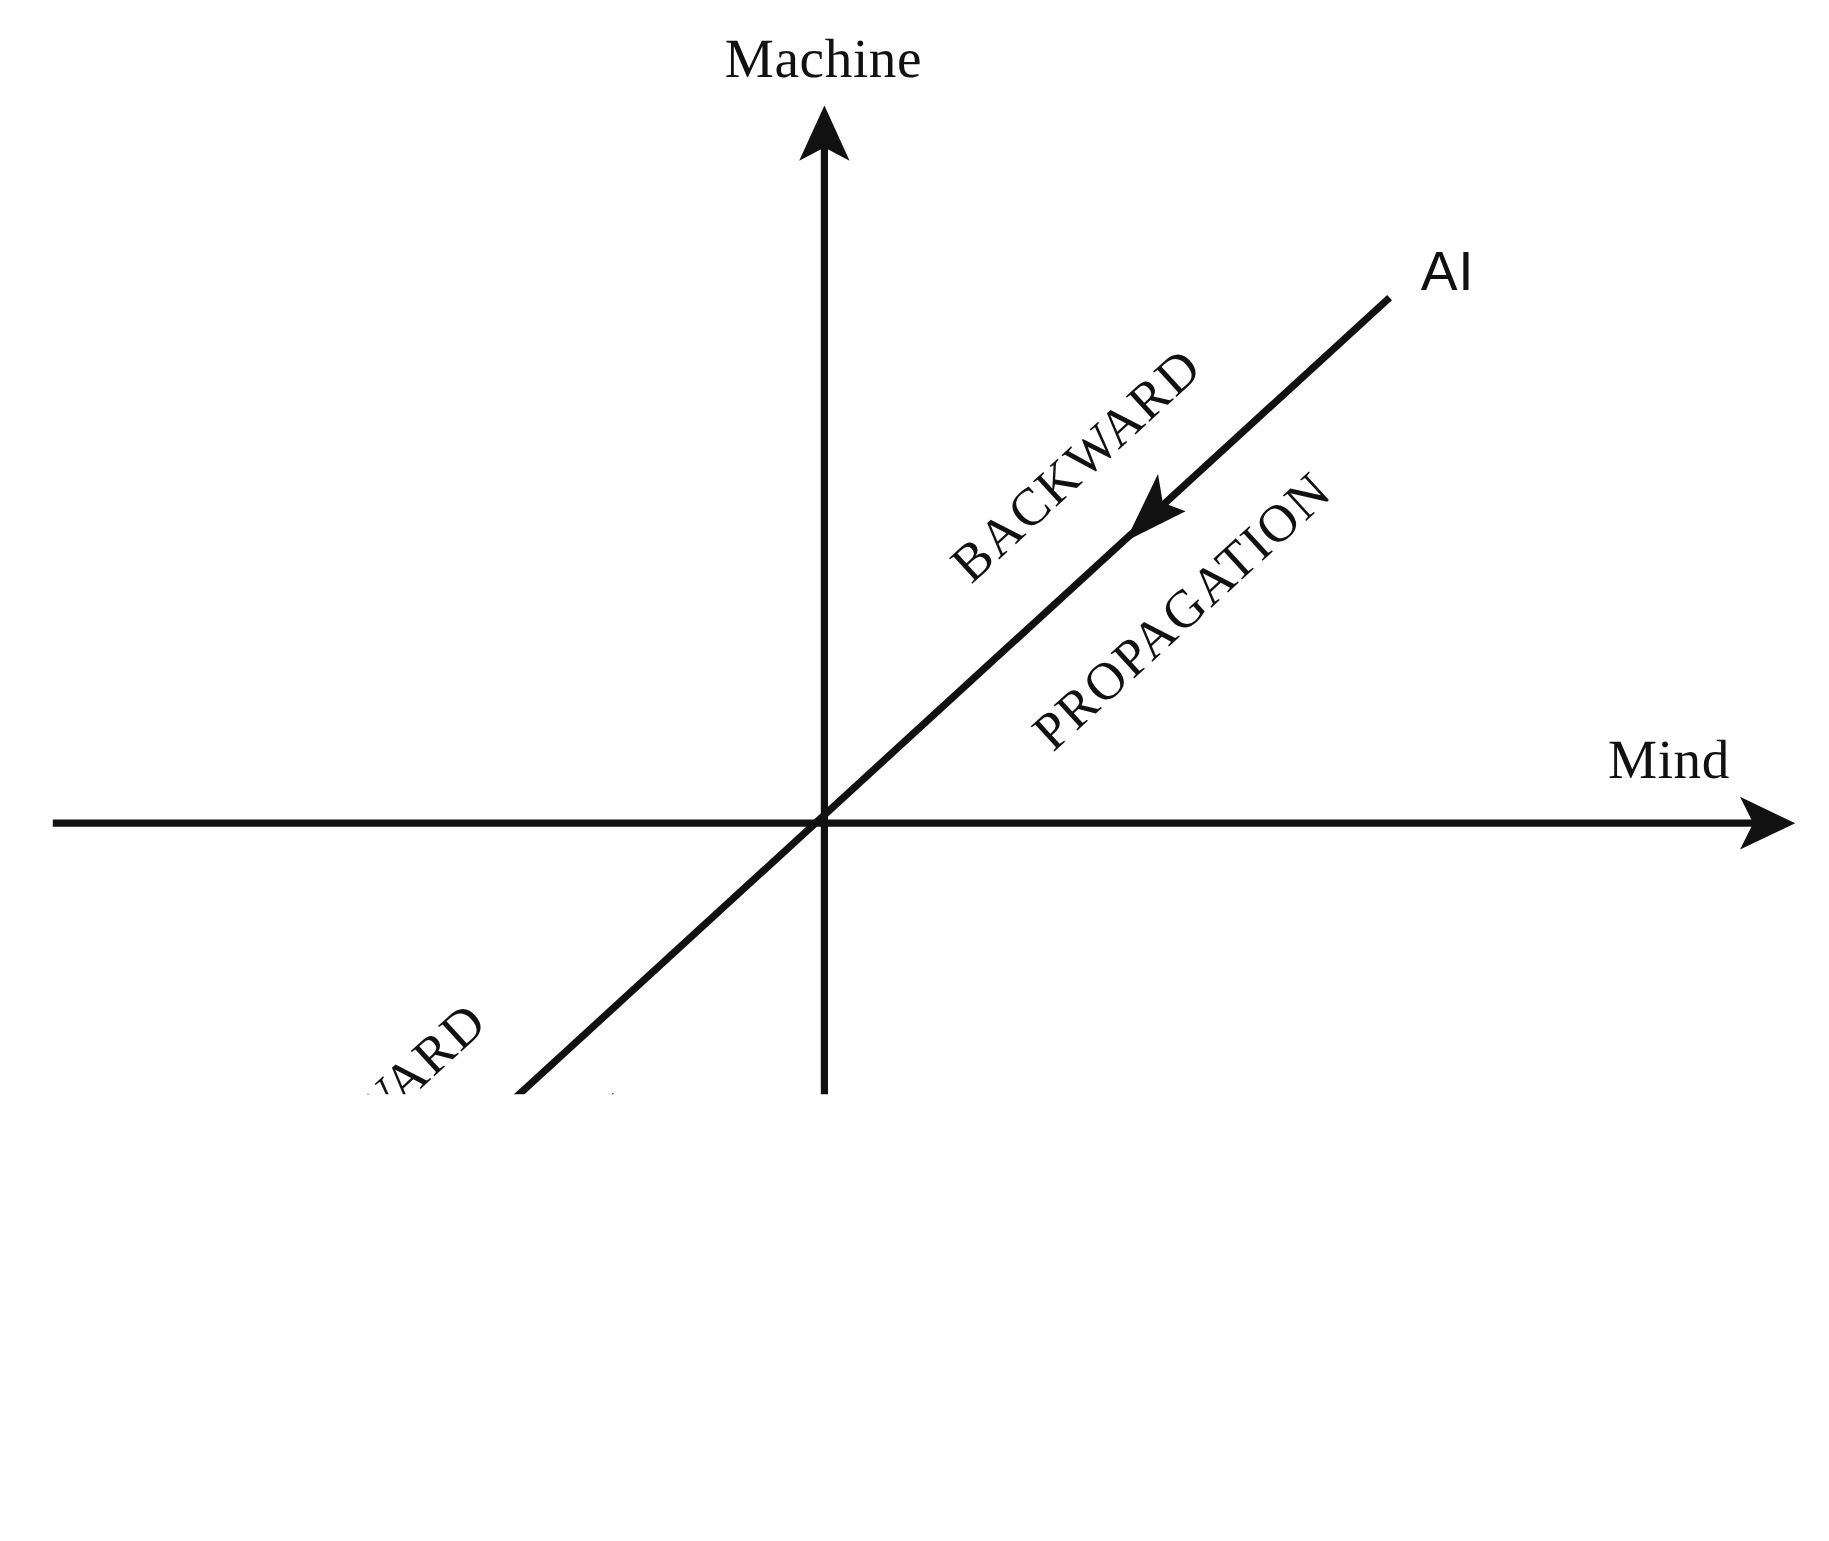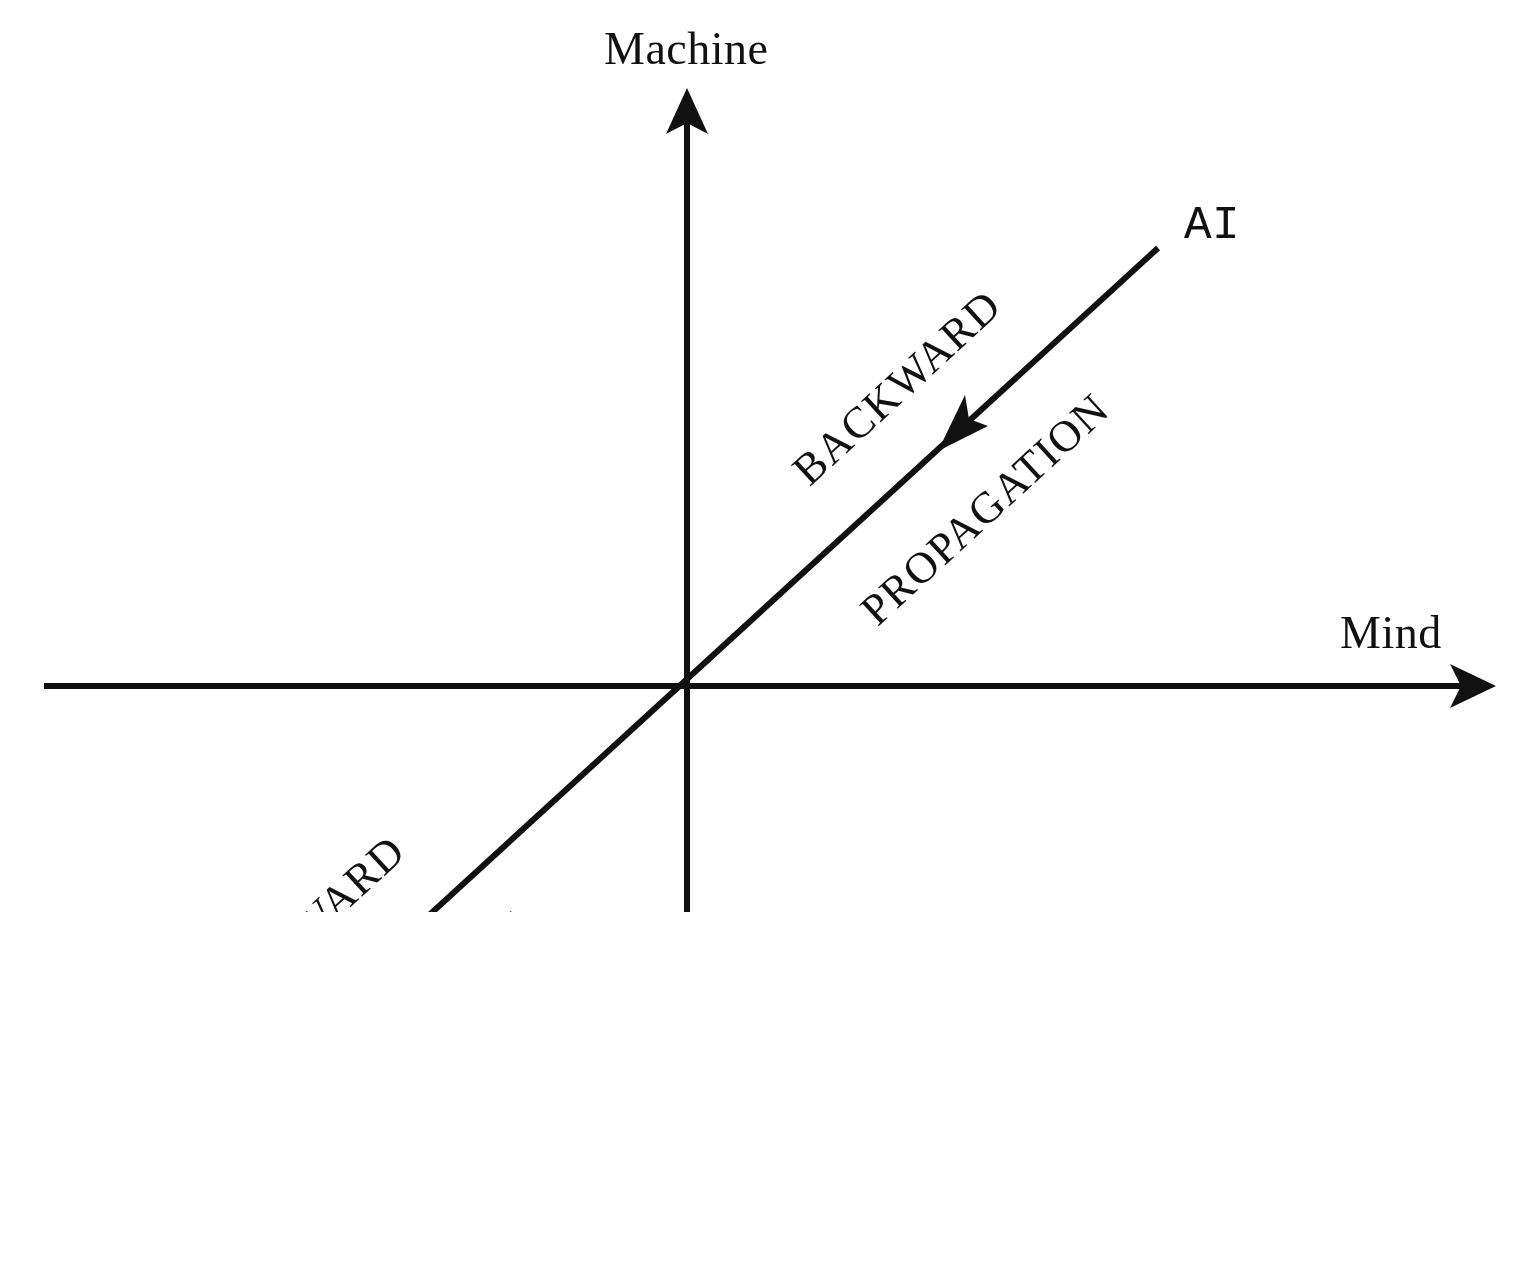--- a/index.html
+++ b/index.html
@@ -27,21 +27,21 @@
     color: #111111;
     font-family: "Liberation Serif", "DejaVu Serif", serif;
     font-size: 46px;
     line-height: 1;
     white-space: nowrap;
     letter-spacing: 0.5px;
   }
   .node-label {
     position: absolute;
     color: #111111;
-    font-family: Liberation Mono, monospace;
+    font-family: Liberation Sans, sans-serif;
     font-size: 46px;
     line-height: 1;
     white-space: nowrap;
     letter-spacing: 0.5px;
   }
   .flow-label {
     position: absolute;
     color: #111111;
     font-family: "Liberation Serif", "DejaVu Serif", serif;
     font-size: 44px;

